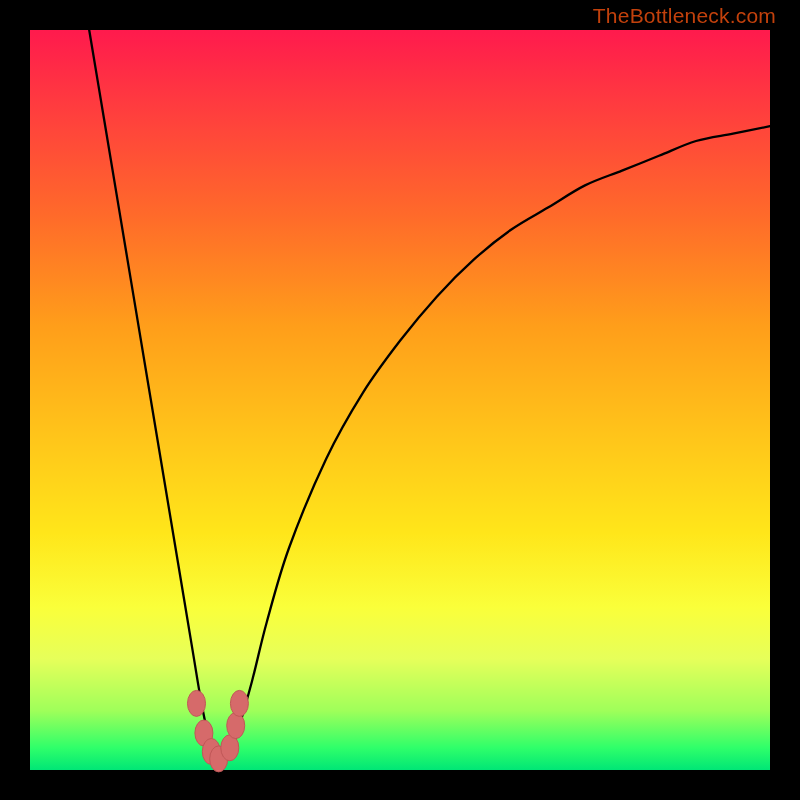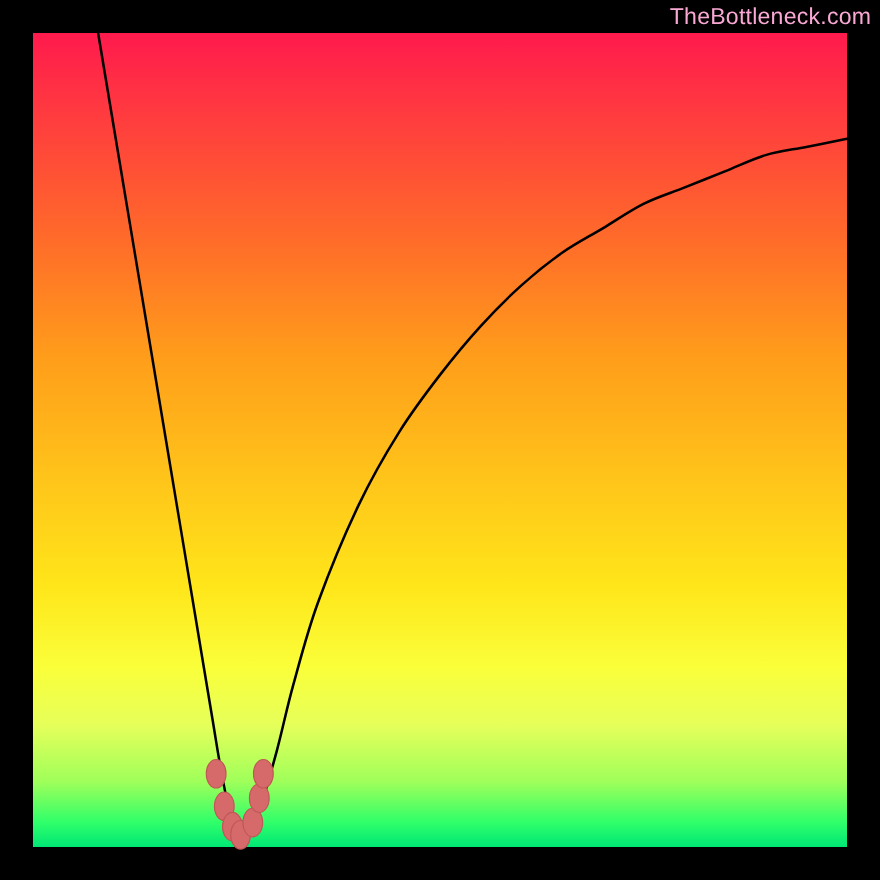--- a/index.html
+++ b/index.html
@@ -35,22 +35,22 @@
       #faff3a 78%,
       #e6ff5a 85%,
       #9fff5a 92%,
       #2fff6a 97%,
       #00e676 100%
     );
   }
   .watermark {
     position: absolute;
     top: 4px;
-    right: 8px;
-    color: #f9a8d4;
+    right: 24px;
+    color: #c2410c;
     font-size: 21px;
     letter-spacing: 0.2px;
     font-weight: 500;
     z-index: 10;
   }
   svg.curve {
     position: absolute;
     top: 0;
     left: 0;
     width: 740px;

